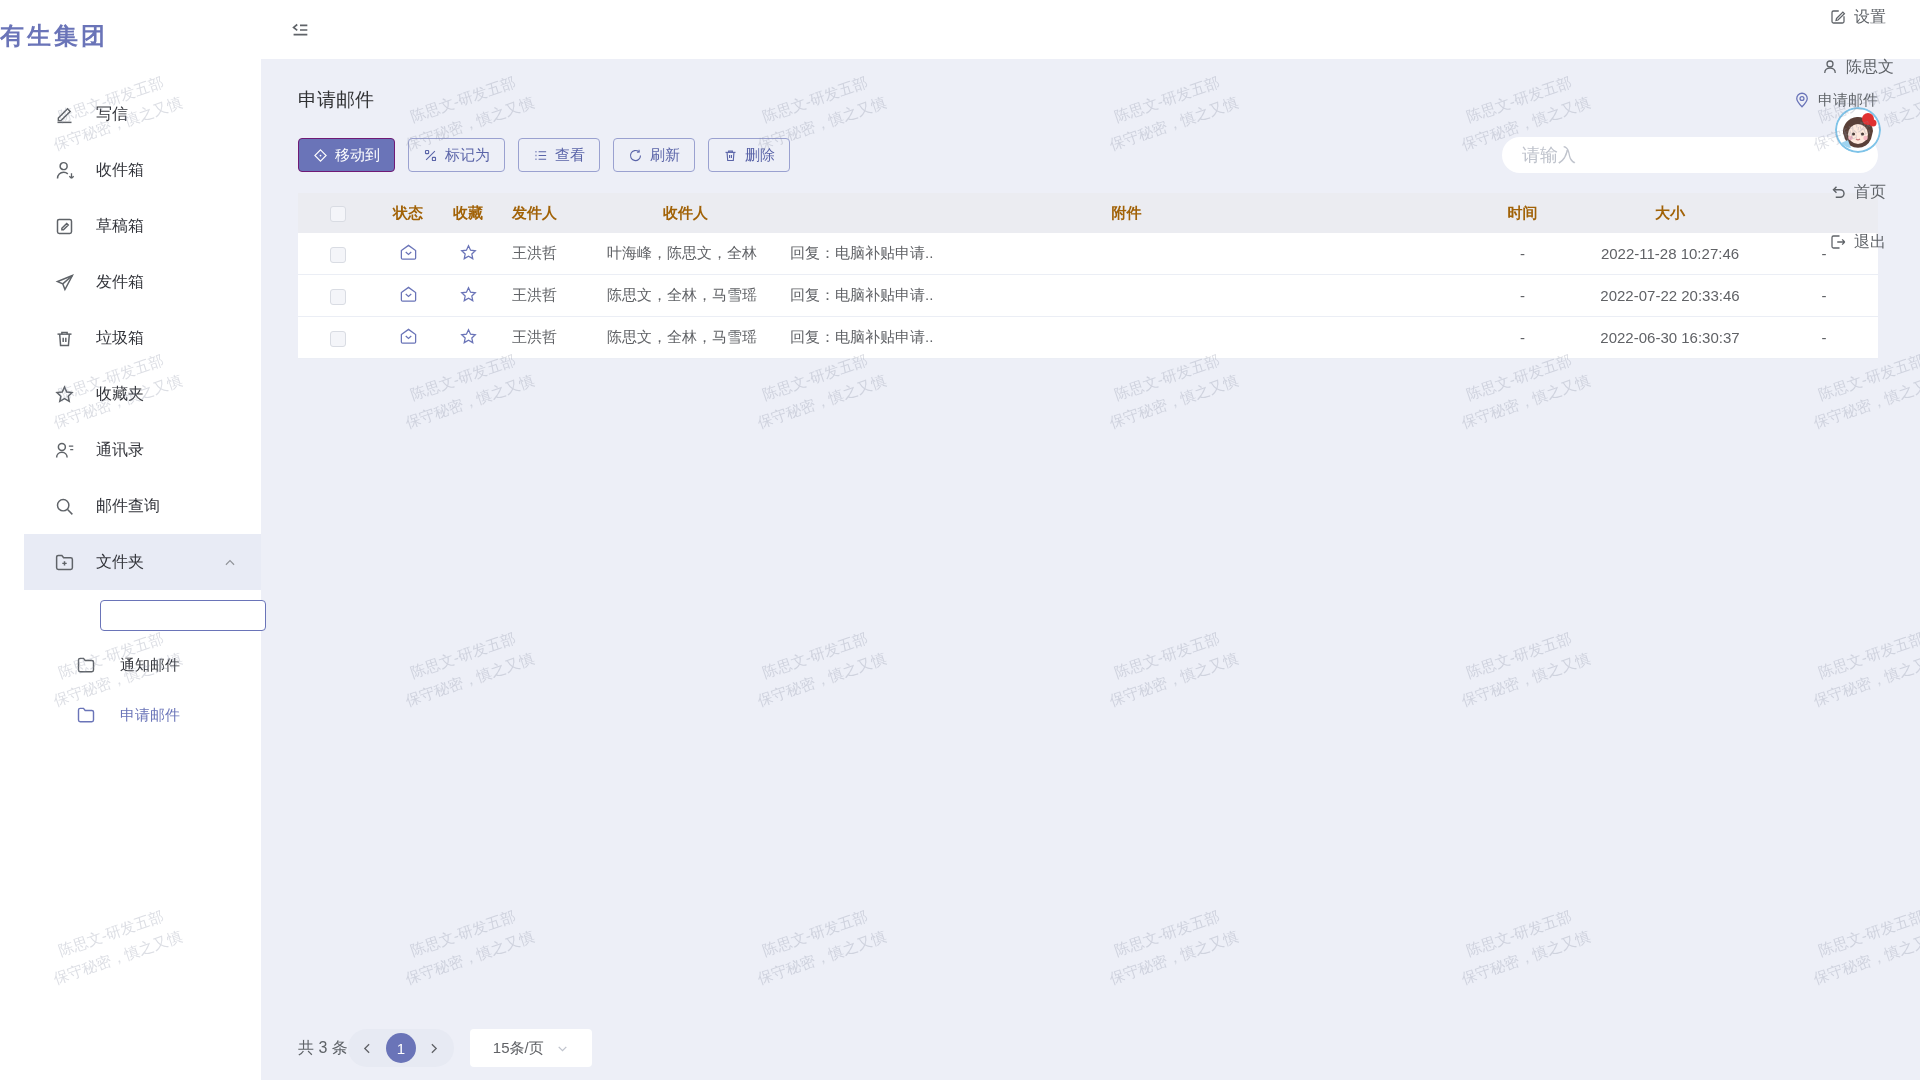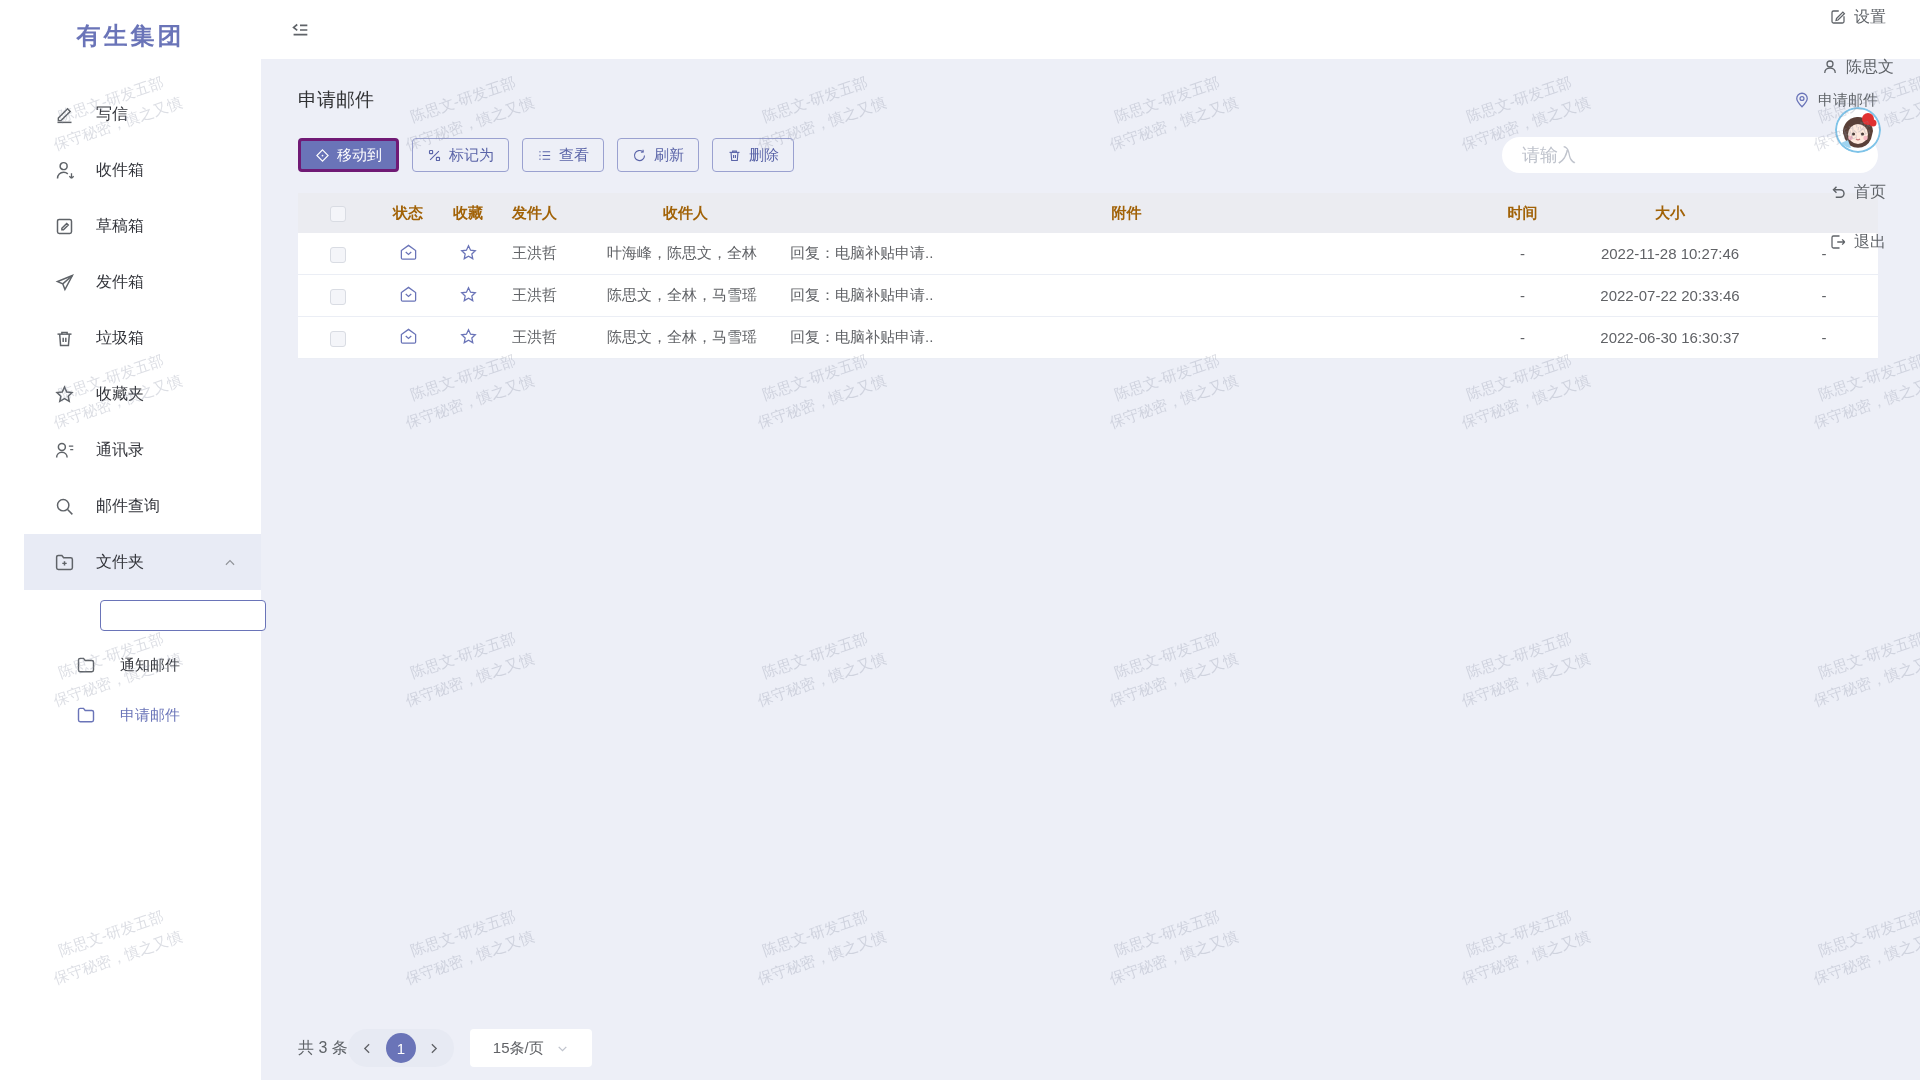--- a/index.html
+++ b/index.html
@@ -11,21 +11,21 @@
   svg { display:block; }
 
   
   #wm-layer { position:absolute; inset:0; z-index:60; pointer-events:none; overflow:hidden; }
   .wm { position:absolute; transform:rotate(-19deg); color:rgba(140,146,165,0.30);
         font-size:15px; line-height:1.65; white-space:nowrap; }
   .wm .l2 { margin-left:-14px; }
 
   
   .sidebar { position:absolute; left:0; top:0; width:261px; height:1080px; background:#fff; z-index:2; }
-  .logo { margin-top:20px; text-align:center; font-size:24px; font-weight:bold;
+  .logo { margin-top:20px; font-size:24px; font-weight:bold;
           color:#6A74B8; letter-spacing:3px; }
   .menu { margin-top:34px;margin-left:24px; }
   .menu-item { height:56px; display:flex; align-items:center; padding-left:30px; gap:21px;
                font-size:16px; color:#33353b; position:relative; cursor:pointer; }
   .menu-item .mi-icon { width:21px; height:21px; flex:0 0 auto; }
   .menu-item.active-section { background:#E8EBF5; }
   .menu-item .chev { position:absolute; right:24px; top:22px; }
   .subfolders .folder-row { height:50px; display:flex; align-items:center; padding-left:52px; gap:24px;
                font-size:15px; color:#33353b; cursor:pointer; }
   .subfolders .folder-row .mi-icon { width:20px; height:20px; }
@@ -48,21 +48,21 @@
   .main { position:absolute; left:261px; top:59px; right:0; bottom:0; background:#EDEFF7; }
   .page-head { display:flex; align-items:center; justify-content:space-between;
                padding:28px 42px 0 37px; }
   .page-title { font-size:19px; color:#303133; font-weight:500; }
   .crumb { display:flex; align-items:center; gap:7px; font-size:15px; color:#5f6368; }
 
   .toolbar { display:flex; align-items:center; padding:24px 42px 0 37px; }
   .btn { height:34px; border-radius:4px; display:inline-flex; align-items:center; gap:7px;
          padding:0 14px; font-size:15px; margin-right:13px; cursor:pointer;
          font-family:inherit; background:transparent; }
-  .btn-primary { background:#6A74B8; border:3px solid #701a75; color:#fff; }
+  .btn-primary { background:#6A74B8; border:1px solid #701a75; color:#fff; }
   .btn-plain { border:1px solid #9AA1D0; color:#5A64A8; }
   .btn svg { width:15px; height:15px; }
   .search-input { margin-left:auto; width:376px; height:36px; border:none; border-radius:18px;
                   background:#fff; padding:1px 20px; font-size:18px; font-family:inherit;
                   color:#606266; outline:none; }
   .search-input::placeholder { color:#BFC3CC; }
 
   
   .table { margin:20px 42px 0 37px; }
   .tgrid { display:grid; grid-template-columns:80px 60px 60px 95px 185px 1fr 95px 200px 108px;

